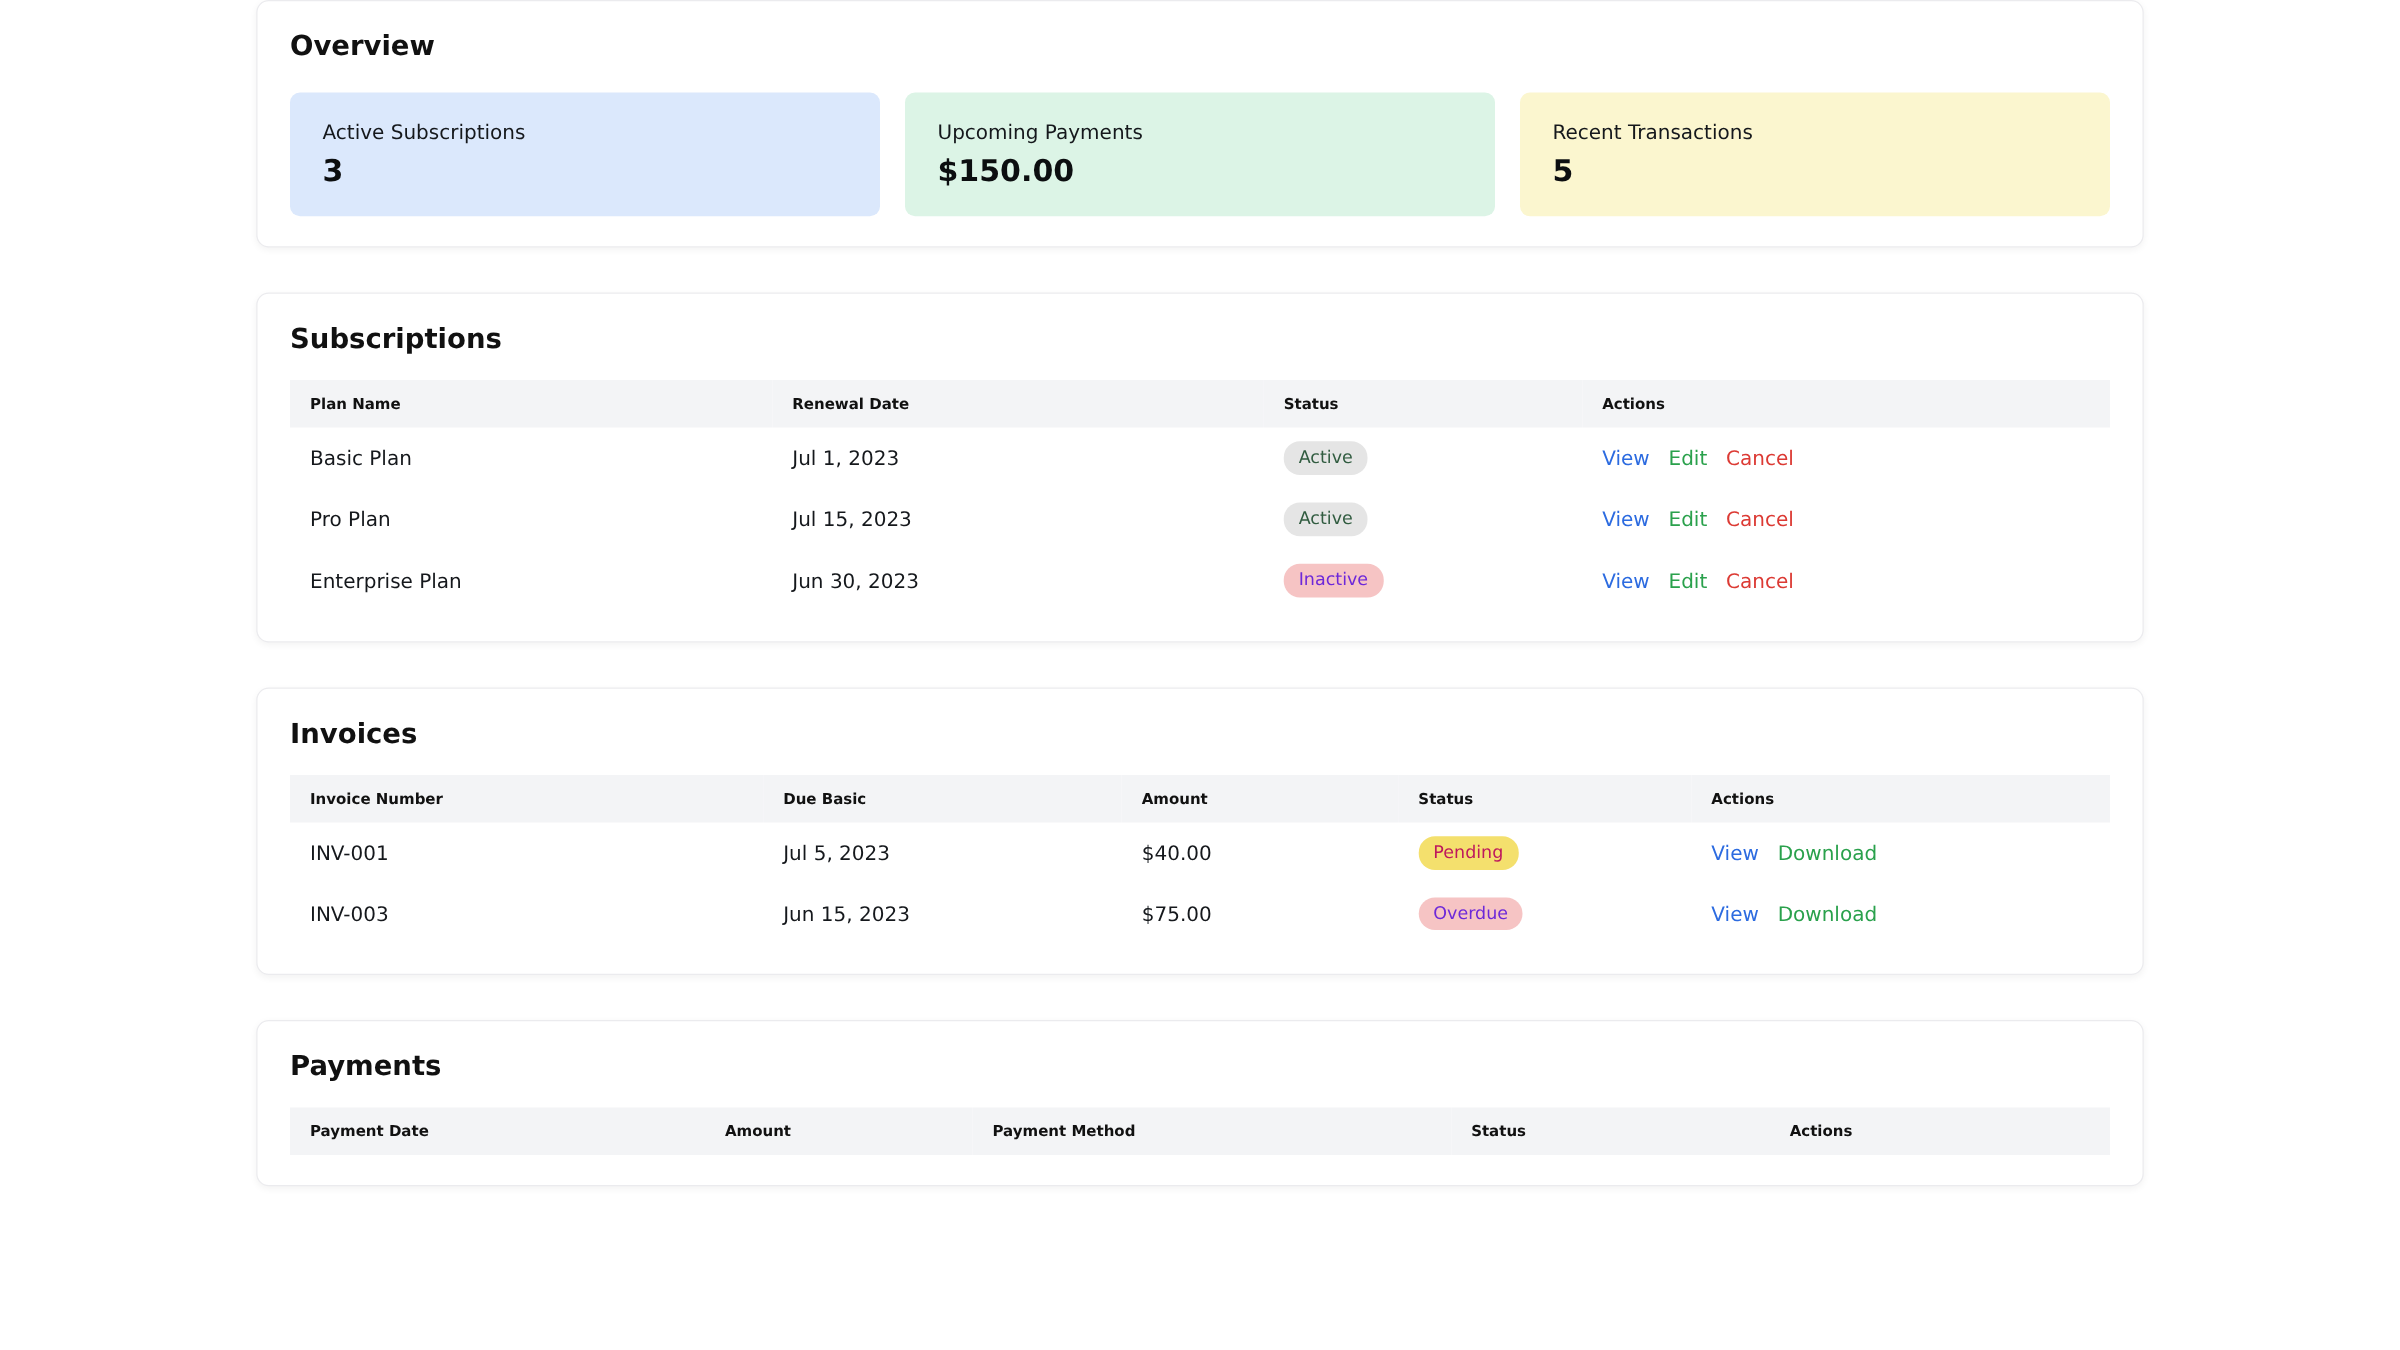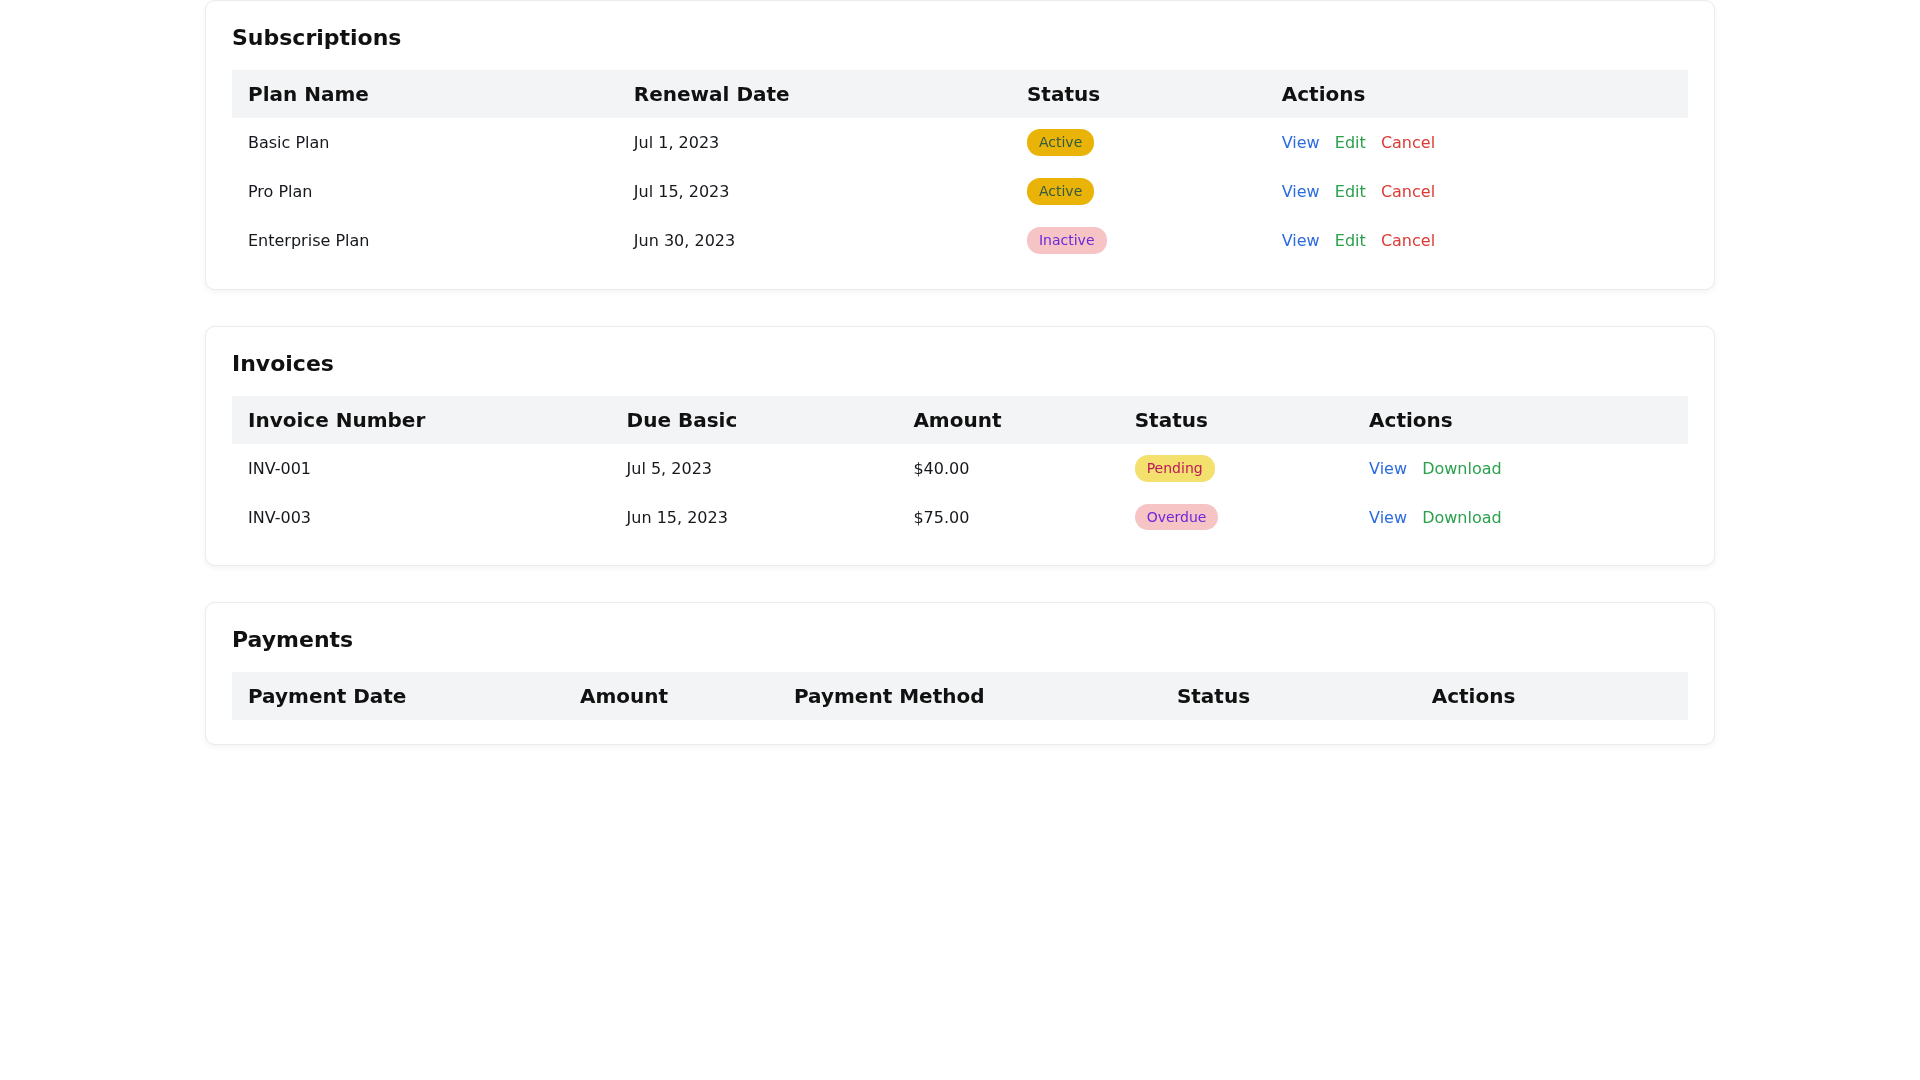--- a/index.html
+++ b/index.html
@@ -63,40 +63,40 @@
   }
   
   table {
     width: 100%;
     border-collapse: collapse;
     table-layout: fixed;
   }
   thead tr { background: #f3f4f6; }
   th {
     text-align: left;
-    font-size: 20px;
+    font-size: 12px;
     font-weight: bold;
     padding: 12px 16px;
     color: #111111;
   }
   td {
     font-size: 16px;
     padding: 11px 16px;
     color: #15181c;
     vertical-align: middle;
   }
   
   .badge {
     display: inline-block;
     font-size: 14px;
     padding: 4px 12px;
     border-radius: 13px;
     line-height: 1.35;
   }
-  .badge-green  { background: #eab308; color: #315c40; }
+  .badge-green  { background: #e5e5e5; color: #315c40; }
   .badge-red    { background: #f6c4c4; color: #6d28d9; }
   .badge-yellow { background: #f4e06d; color: #be185d; }
   
   .link {
     cursor: pointer;
     text-decoration: none;
     margin-right: 10px;
     font-size: 16px;
     text-align: right;
   }
@@ -104,20 +104,37 @@
   .link-blue  { color: #2c6be0; }
   .link-green { color: #2aa14c; }
   .link-red   { color: #dc3a34; }
 </style>
 </head>
 <body>
 
 <div class="container">
 
 
+  <section class="card">
+    <h2 class="section-heading">Overview</h2>
+    <div class="stats-row">
+      <div class="stat-card stat-blue">
+        <div class="stat-label">Active Subscriptions</div>
+        <div class="stat-value">3</div>
+      </div>
+      <div class="stat-card stat-green">
+        <div class="stat-label">Upcoming Payments</div>
+        <div class="stat-value">$150.00</div>
+      </div>
+      <div class="stat-card stat-yellow">
+        <div class="stat-label">Recent Transactions</div>
+        <div class="stat-value">5</div>
+      </div>
+    </div>
+  </section>
 
   <section class="card">
     <h2 class="section-heading">Subscriptions</h2>
     <table>
       <colgroup>
           <col style="width:26.5%">
           <col style="width:27%">
           <col style="width:17.5%">
           <col style="width:29%">
         </colgroup>

